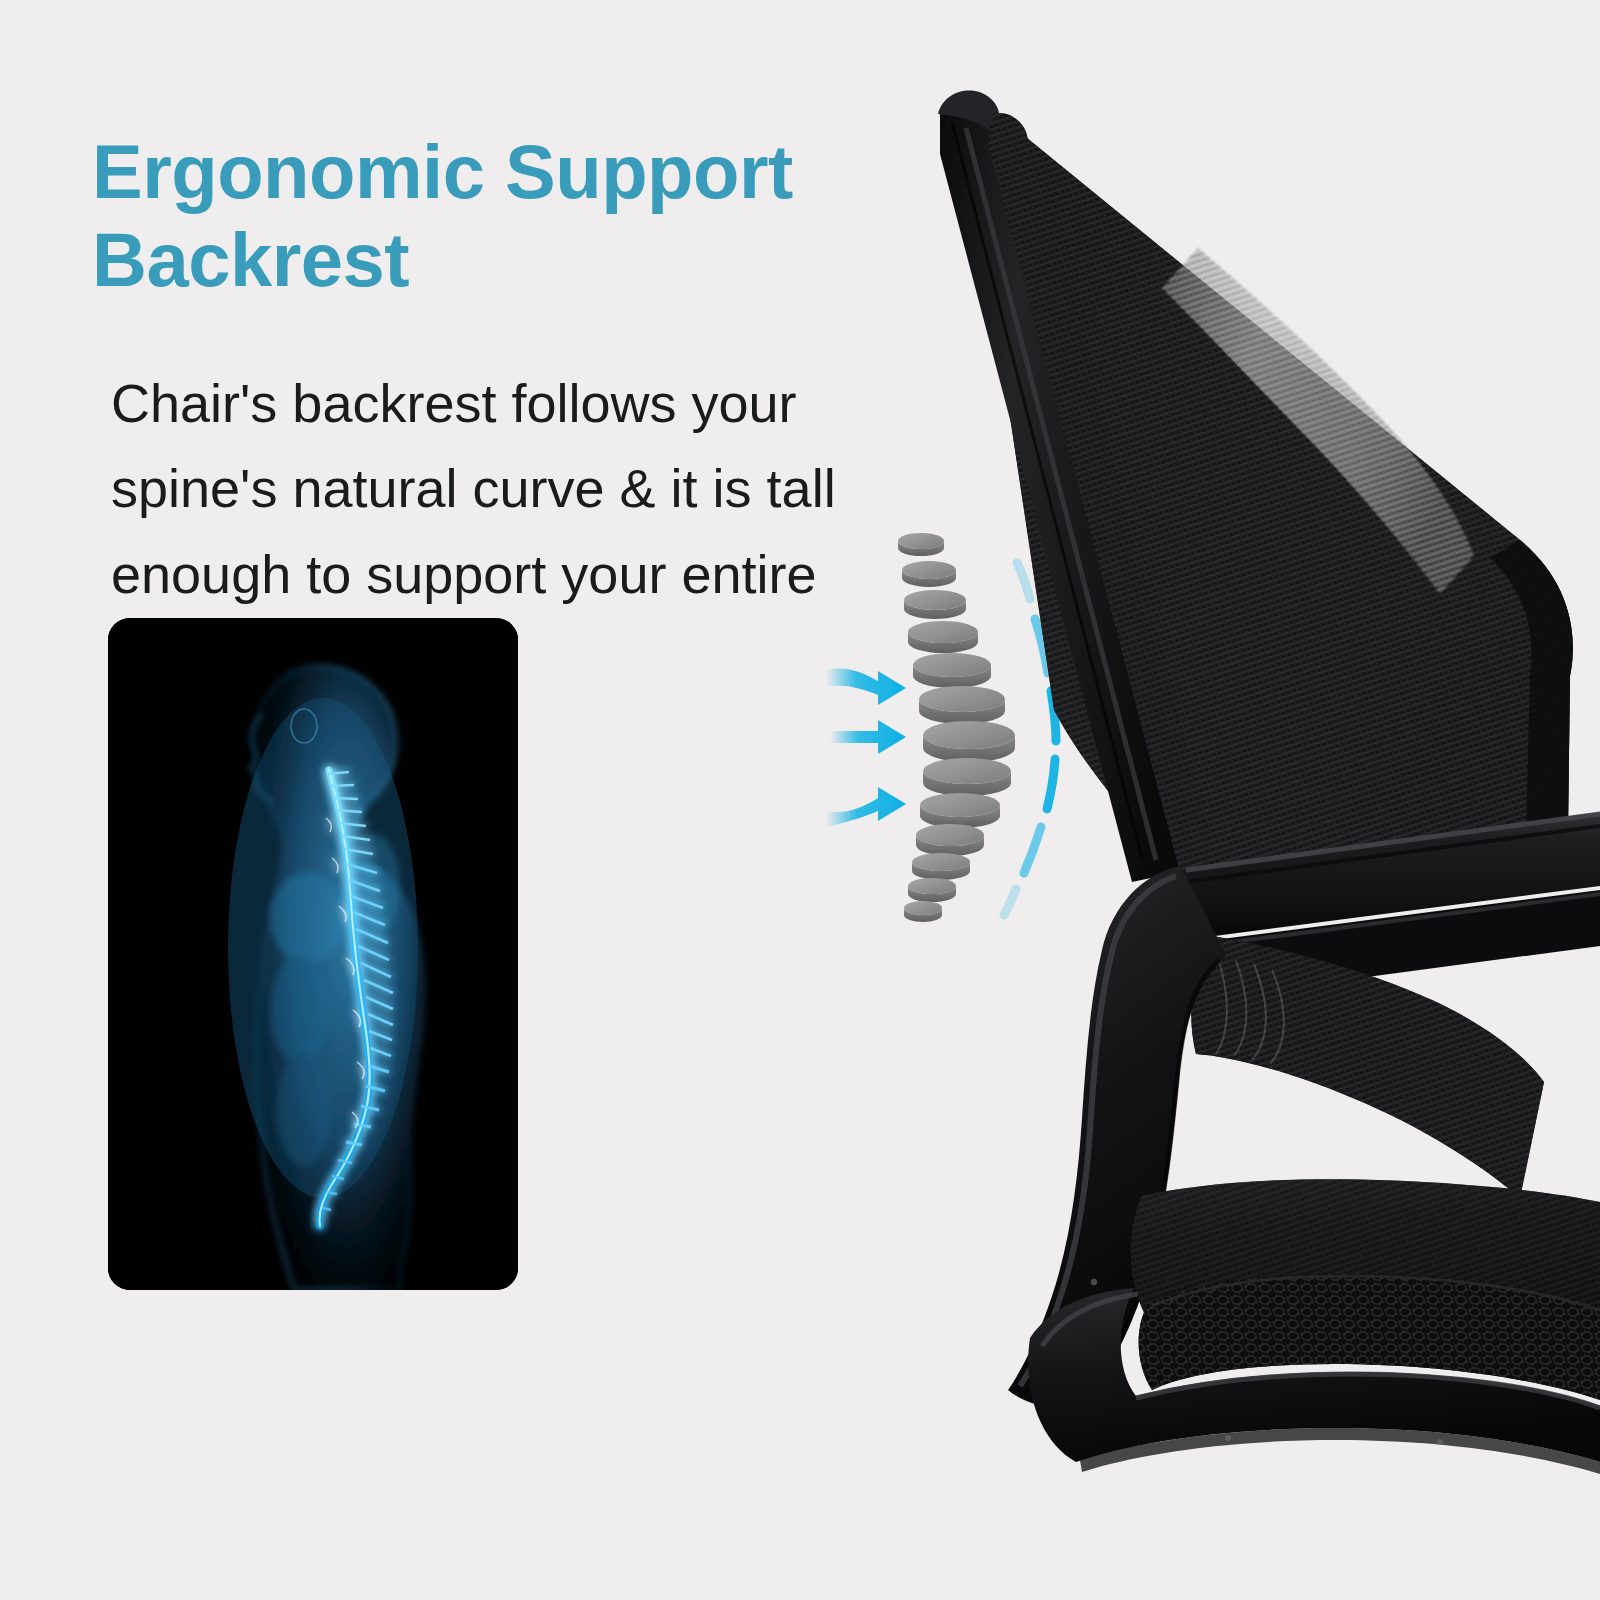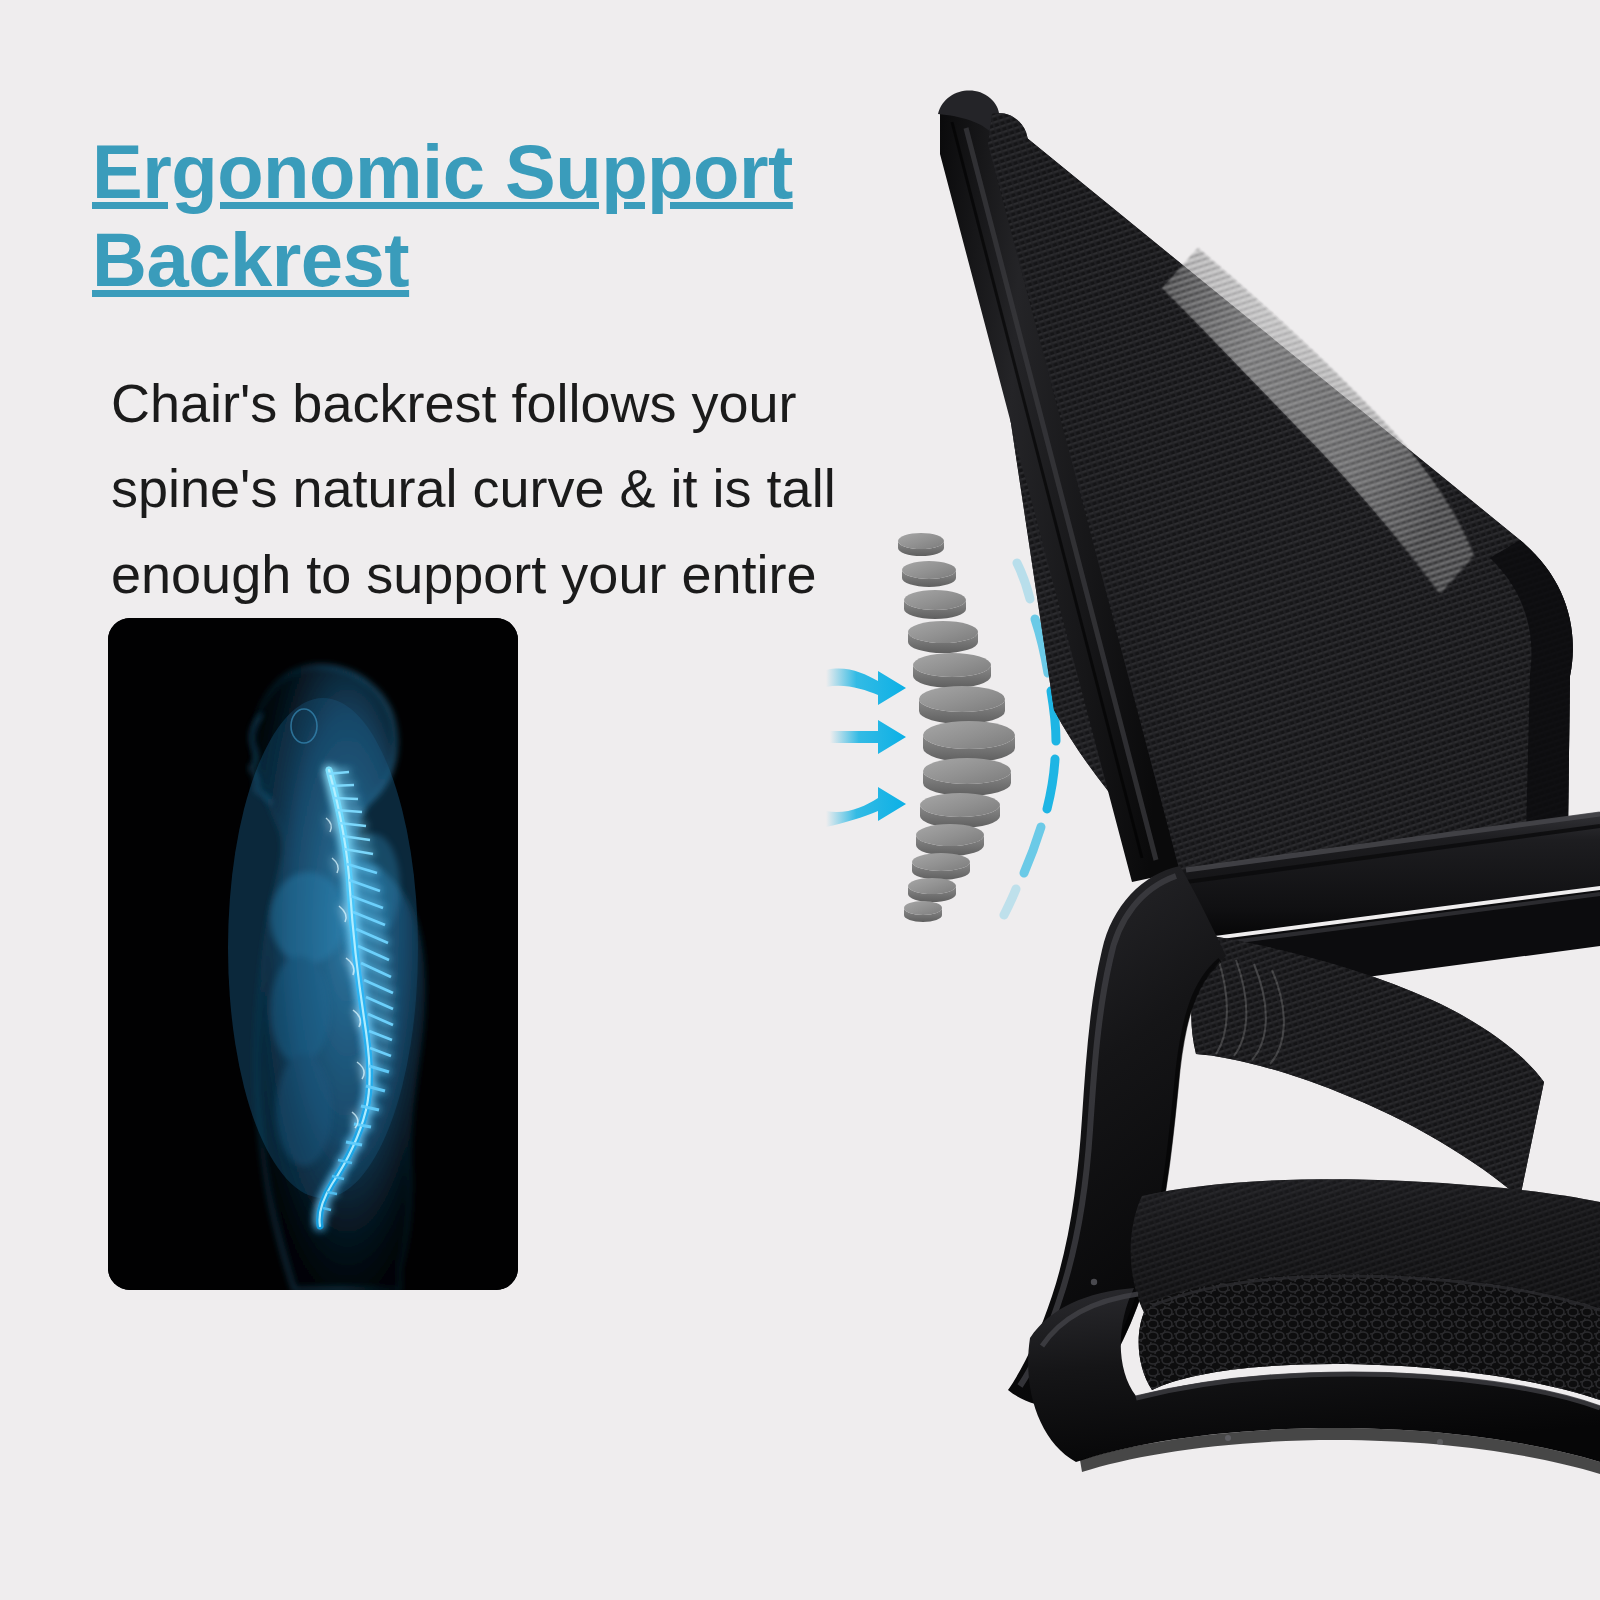--- a/index.html
+++ b/index.html
@@ -23,21 +23,20 @@
     top: 128px;
     width: 790px;
     margin: 0;
     font-family: "Liberation Sans", sans-serif;
     font-weight: bold;
     font-size: 76px;
     line-height: 1.16;
     letter-spacing: -0.5px;
     color: #3a9cbb;
     white-space: pre-line;
-    text-decoration: underline;
   }
   .subcopy {
     position: absolute;
     left: 95px;
     top: 345px;
     width: 760px;
     margin: 16px;
     font-family: "Liberation Sans", sans-serif;
     font-weight: normal;
     font-size: 54px;

